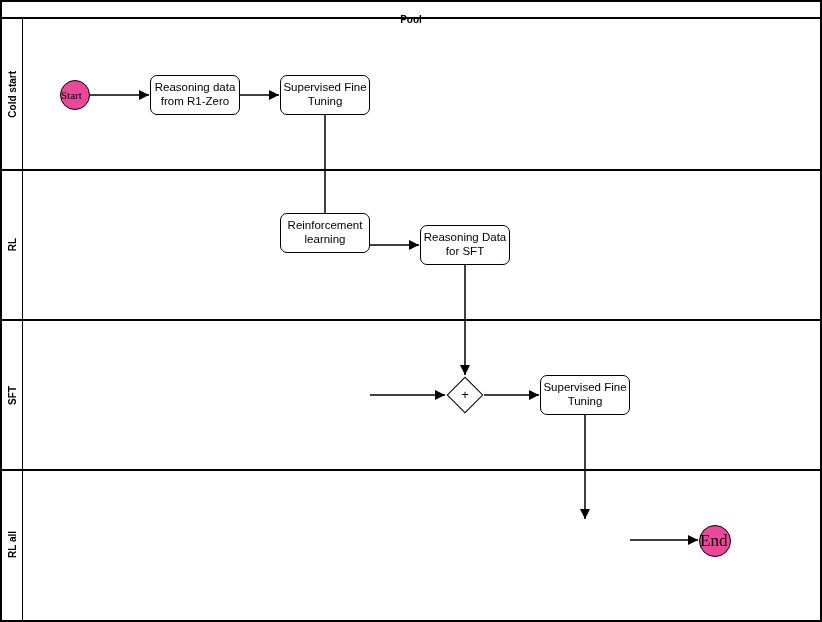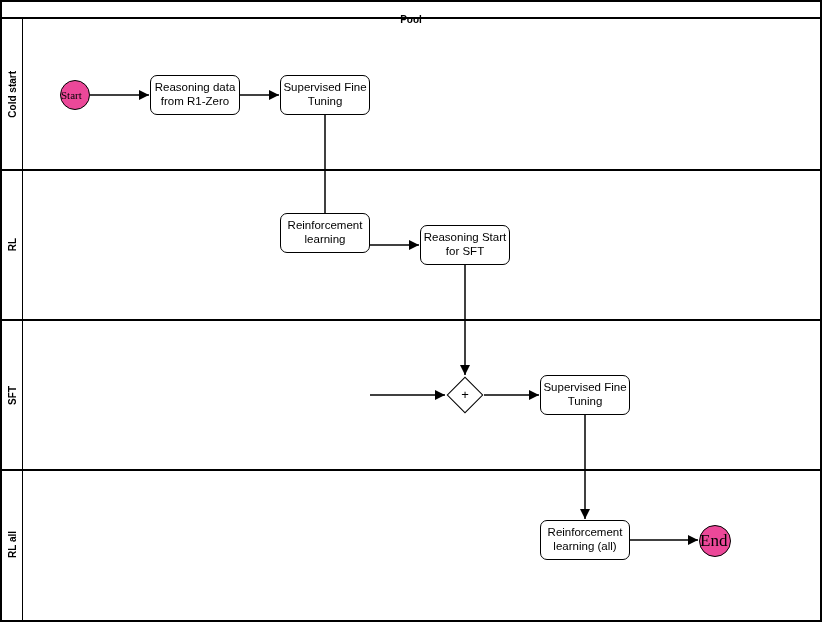--- a/index.html
+++ b/index.html
@@ -164,32 +164,29 @@
 
   <div class="task" style="left:280px;top:75px;">
     <span>Supervised Fine Tuning</span>
   </div>
 
   <div class="task" style="left:280px;top:213px;">
     <span>Reinforcement learning</span>
   </div>
 
   <div class="task" style="left:420px;top:225px;">
-    <span>Reasoning Start for SFT</span>
+    <span>Reasoning Data for SFT</span>
   </div>
 
 
   <div class="gateway-shape"></div>
   <div class="gateway-plus">+</div>
 
   <div class="task" style="left:540px;top:375px;">
     <span>Supervised Fine Tuning</span>
   </div>
 
-  <div class="task" style="left:540px;top:520px;">
-    <span>Reinforcement learning (all)</span>
-  </div>
 
   <div class="event end">
     <span>End</span>
   </div>
 
 </div>
 
 </body></html>

